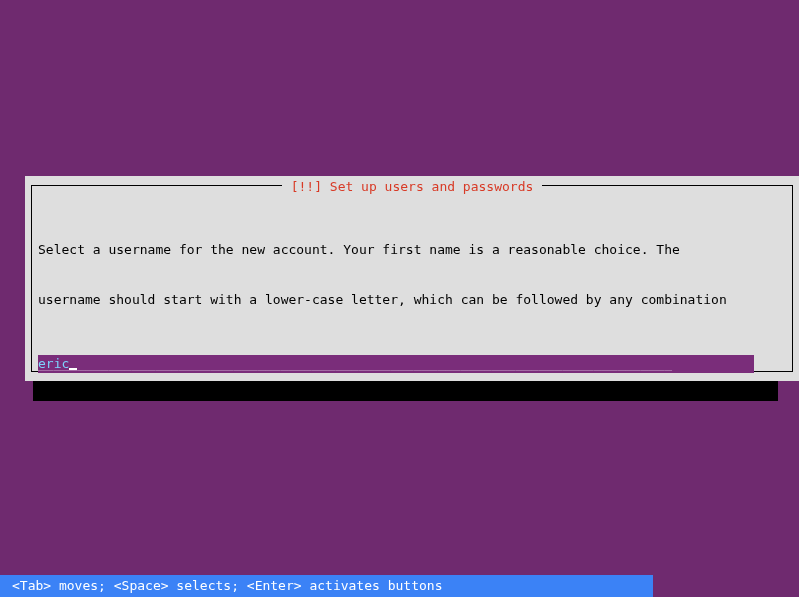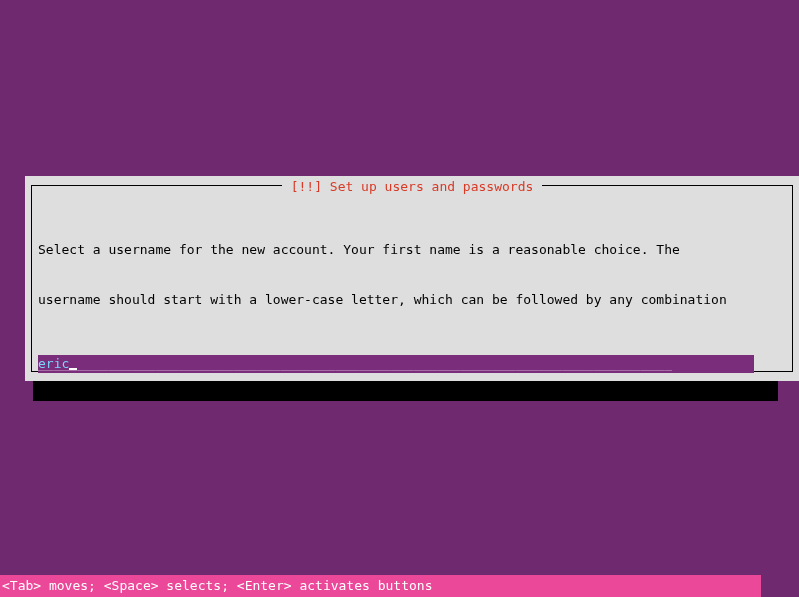--- a/index.html
+++ b/index.html
@@ -179,28 +179,28 @@
     letter-spacing: 0px;
   }
   .btn-back  { left: 57px; }
   .btn-cont  { right: 24px; }
 
   
   .statusbar {
     position: absolute;
     left: 0;
     bottom: 0;
-    width: 761px;
+    width: 653px;
     height: 22px;
-    background: #ec4899;
+    background: #3b82f6;
     color: #ffffff;
     font-size: 13px;
     line-height: 22px;
     white-space: pre;
-    padding-left: 2px;
+    padding-left: 12px;
     box-sizing: border-box;
   }
 </style>
 </head>
 <body>
 
 <div id="screen">
 
   <div class="dialog-shadow"></div>
 

